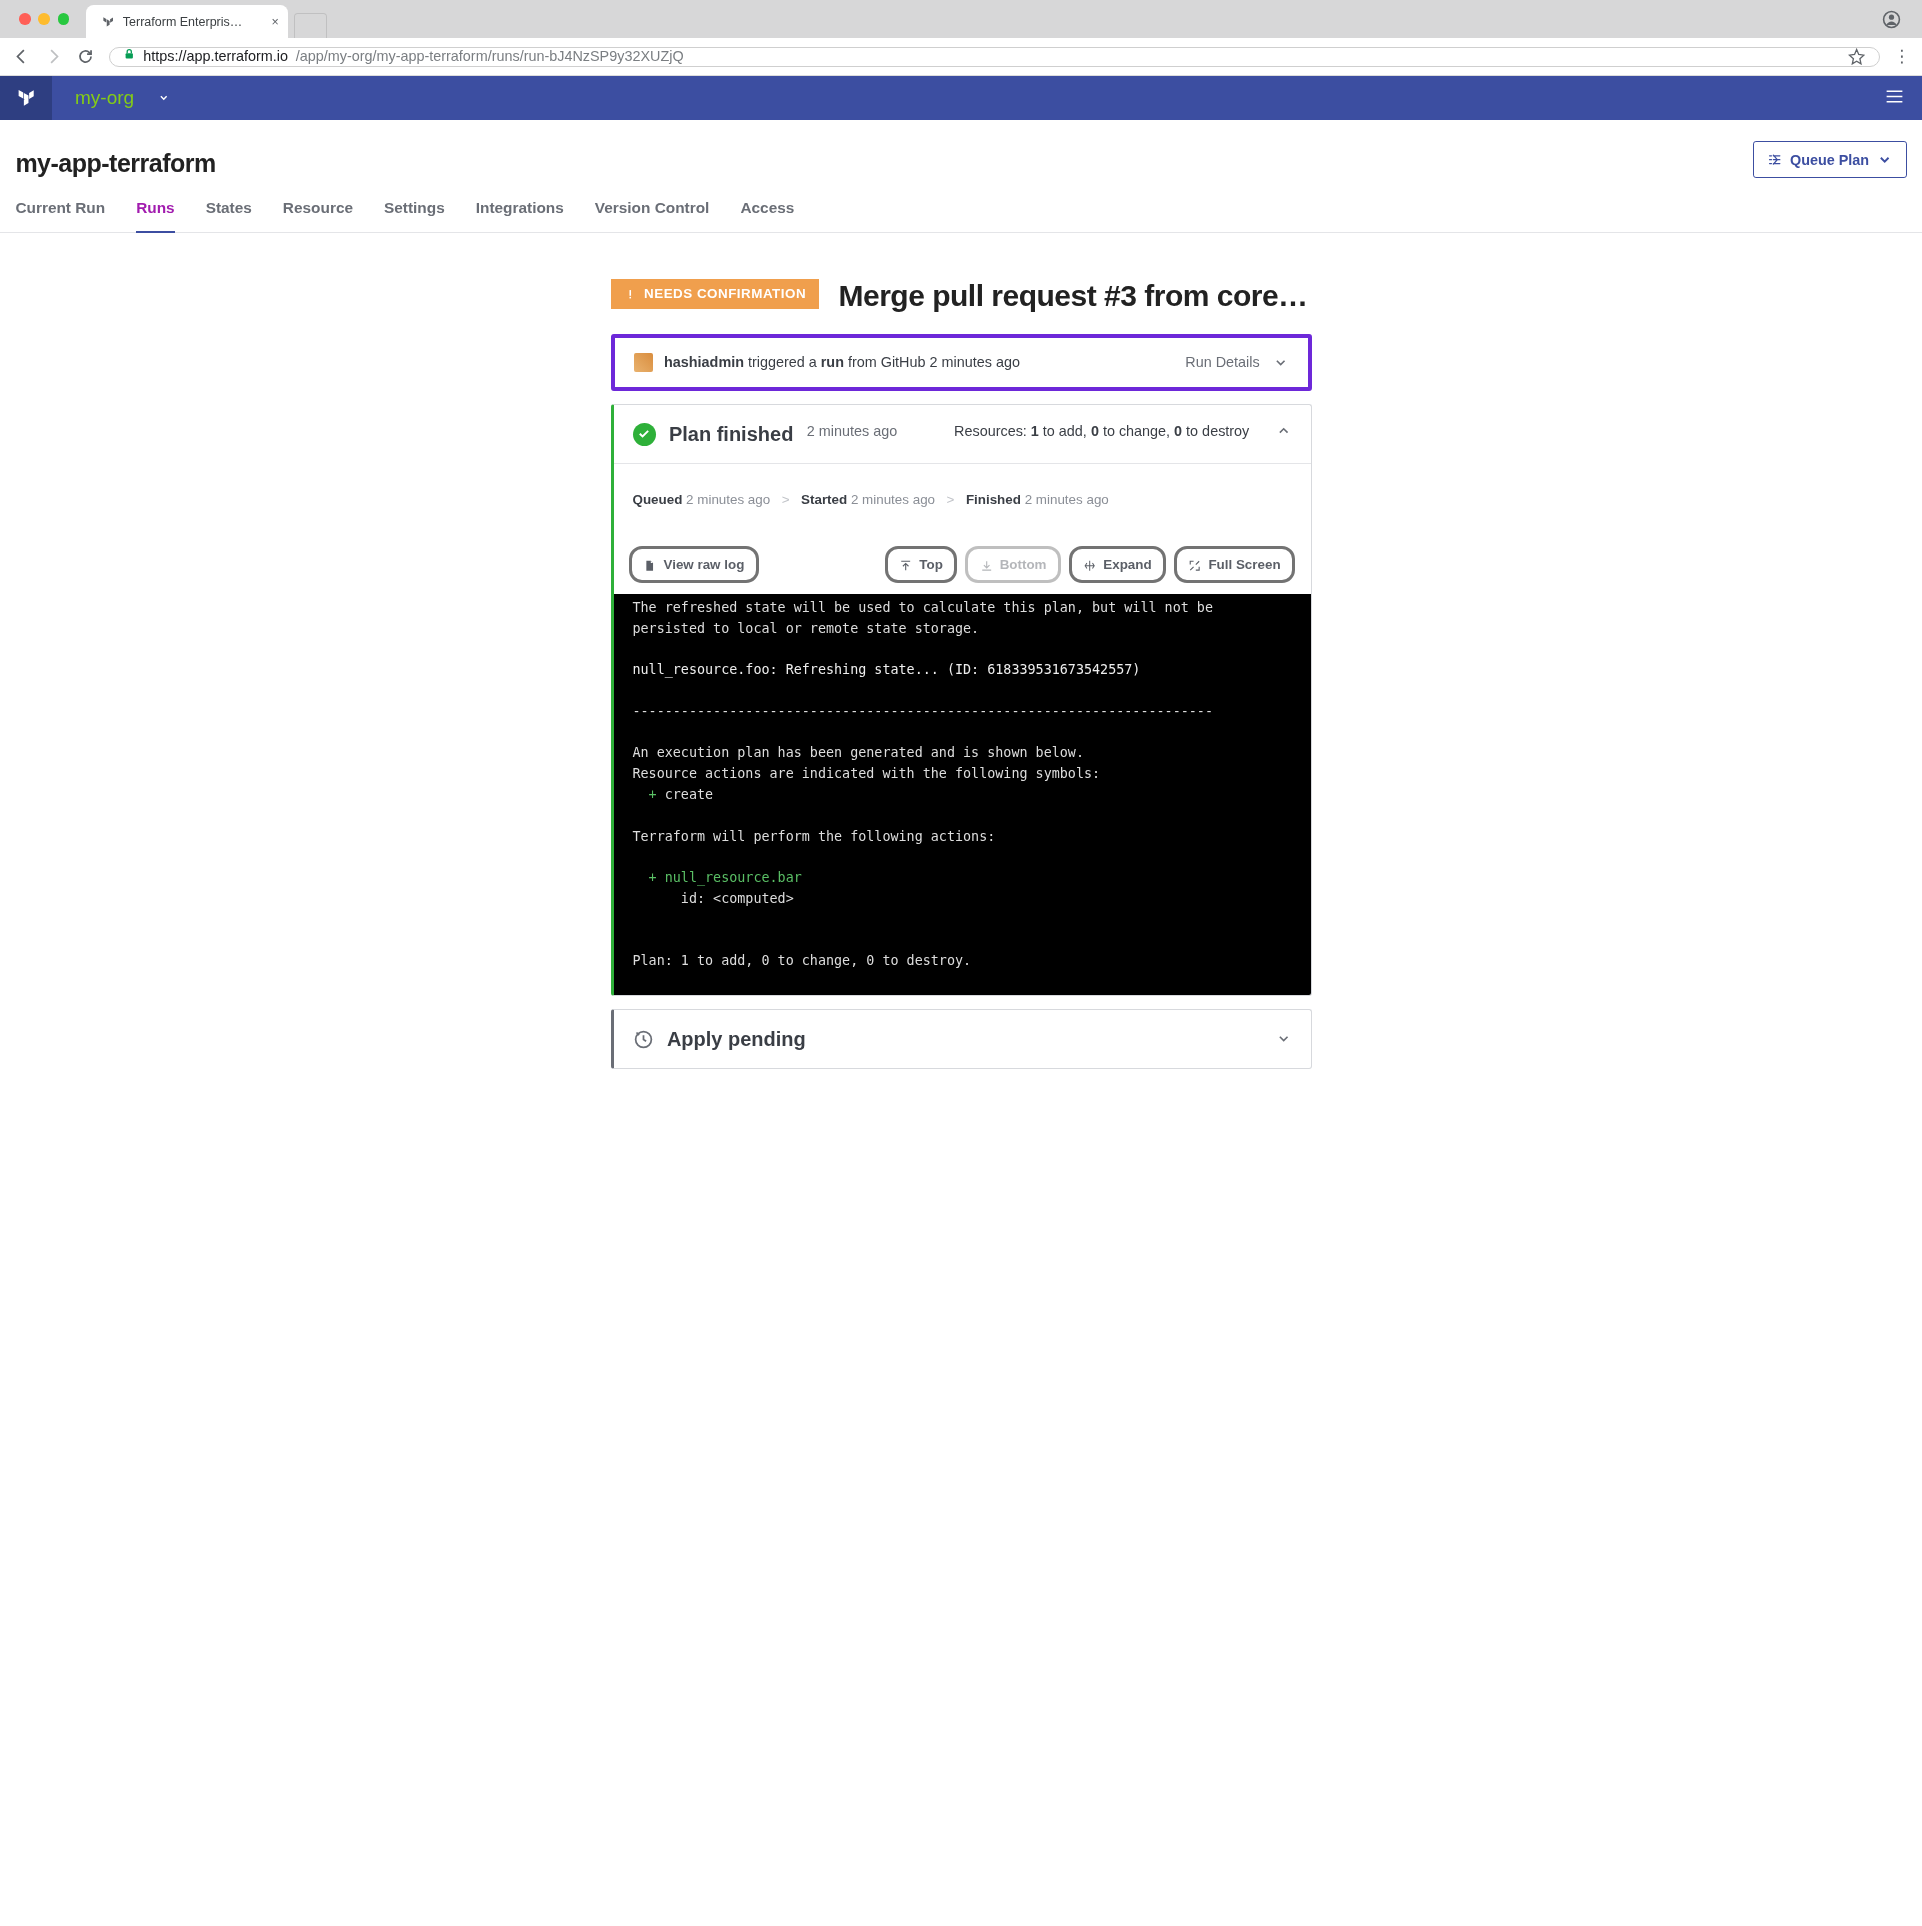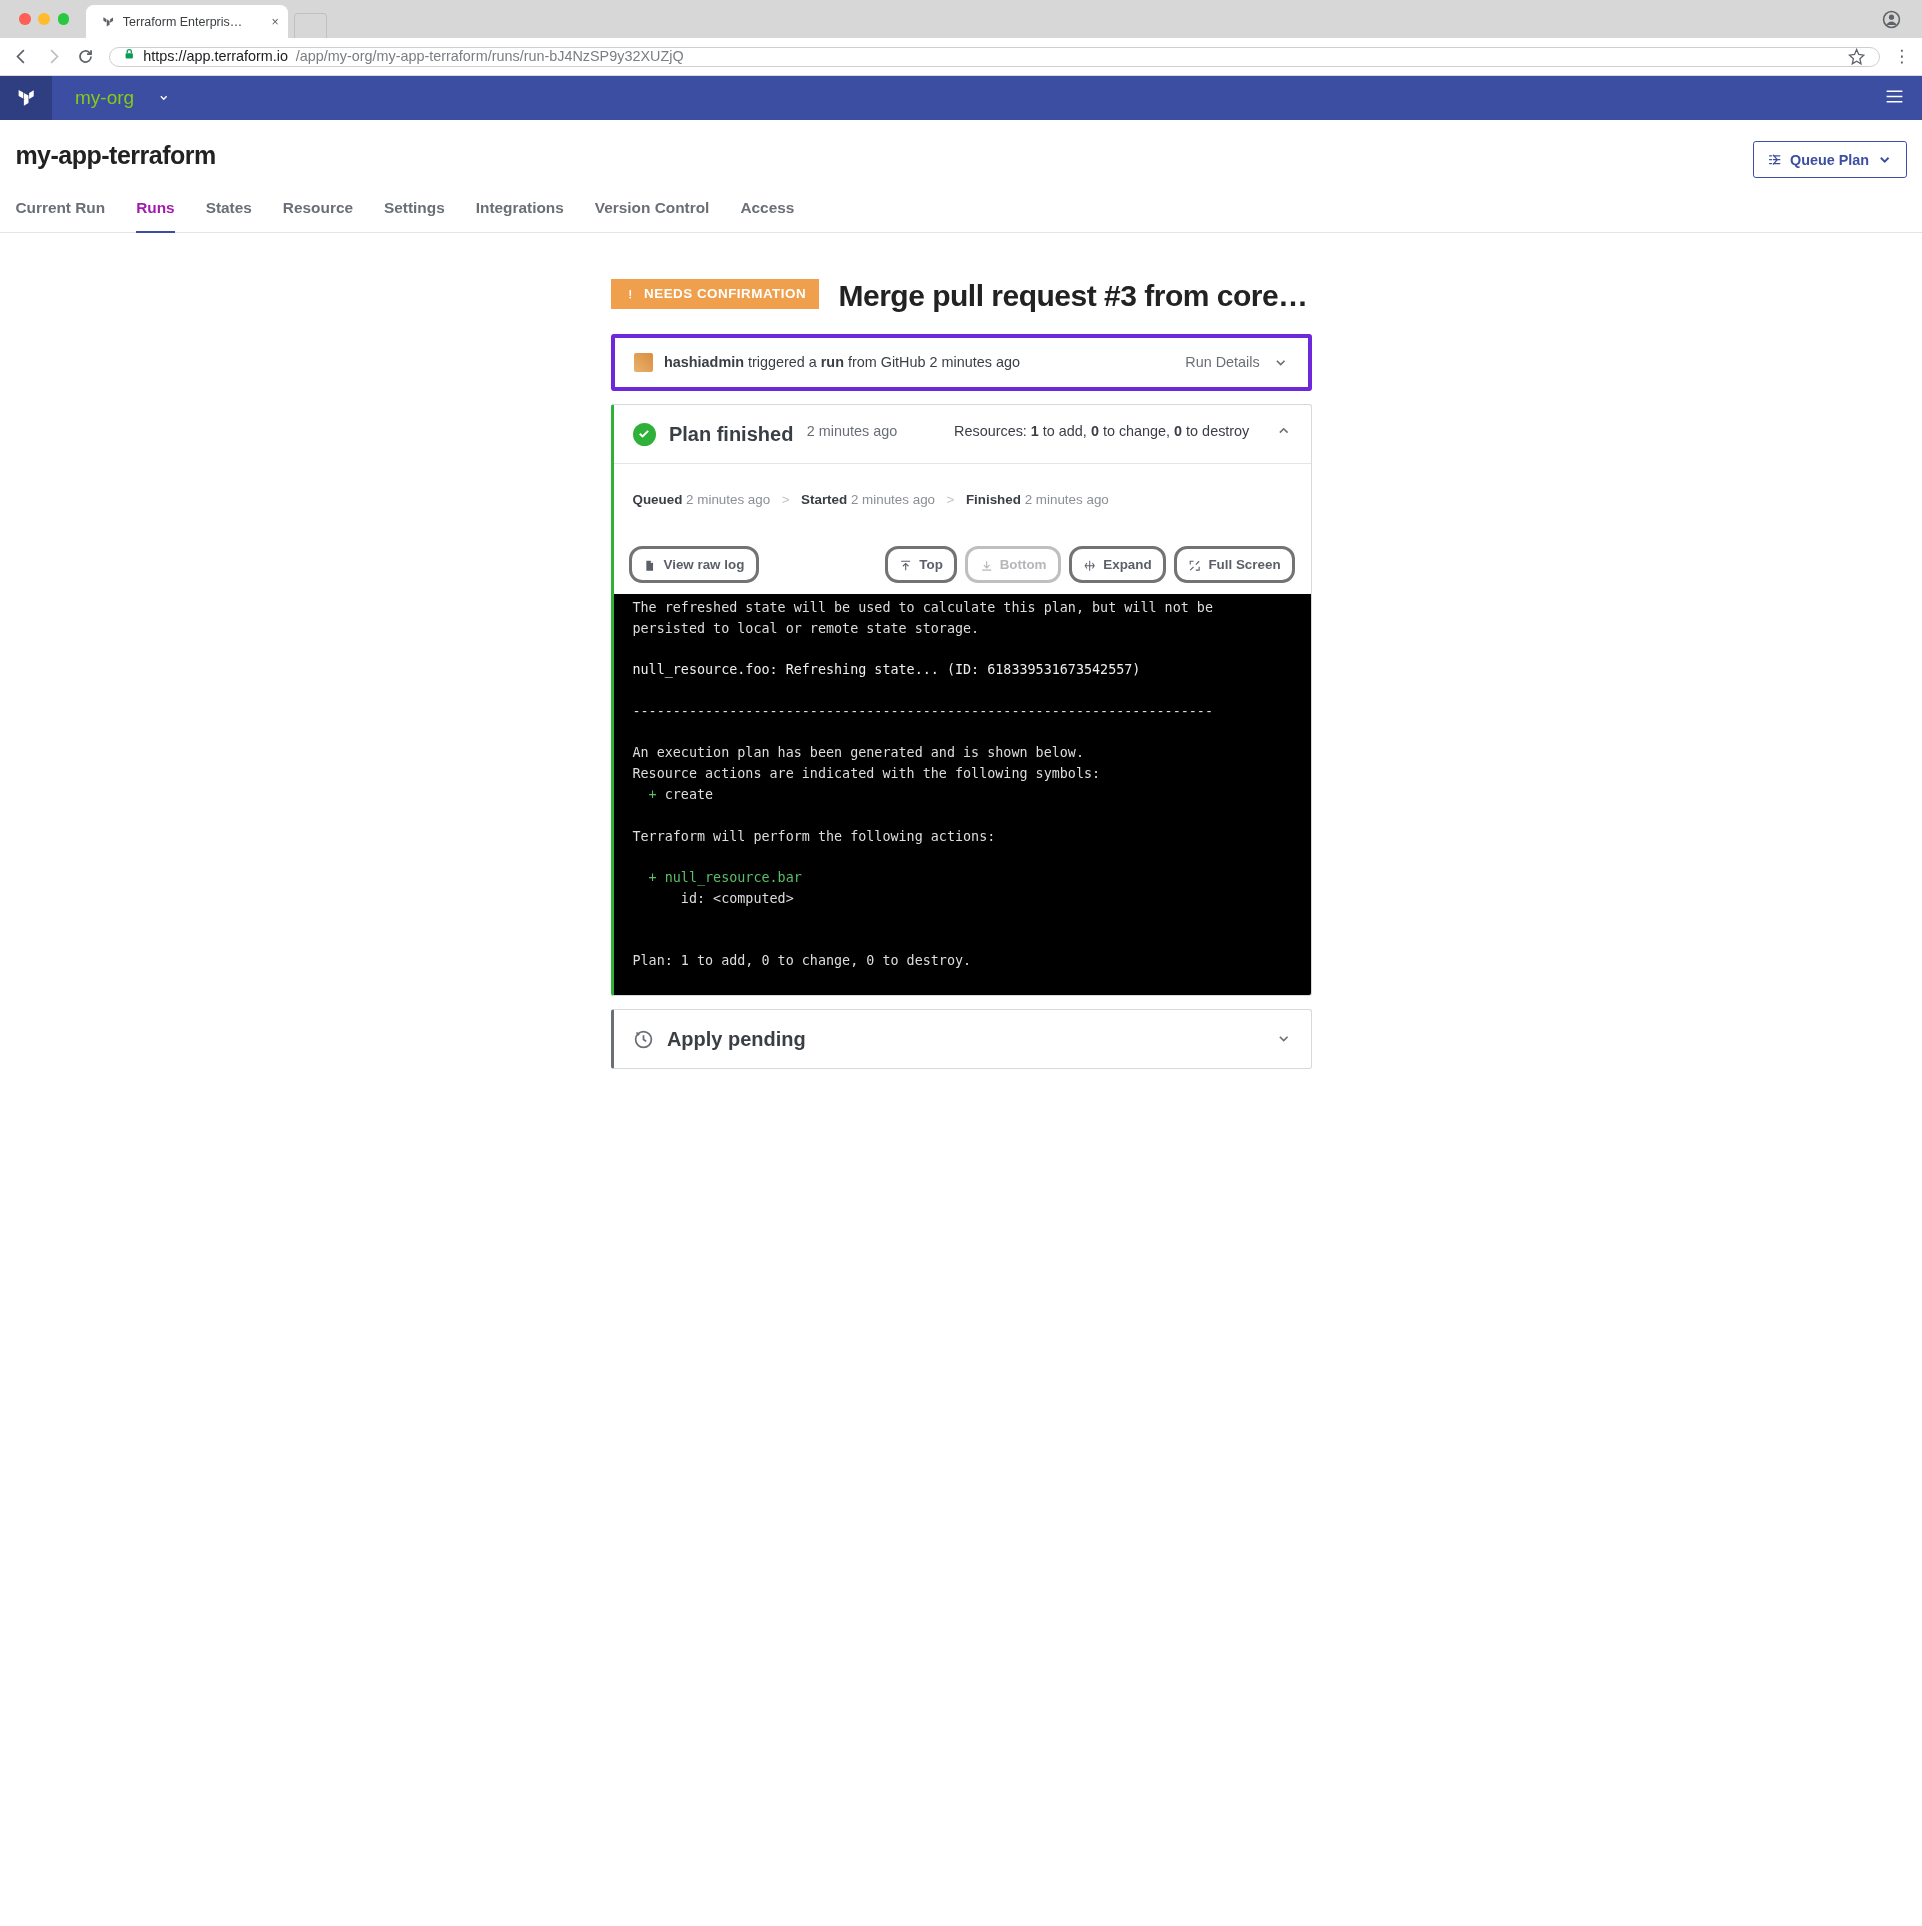--- a/index.html
+++ b/index.html
@@ -29,21 +29,21 @@
 .star-icon{margin-left:auto;color:#5f6368}
 .kebab{color:#5f6368;font-size:17.3px}
 
 .app-header{background:#3c4ea1;height:44px;display:flex;align-items:center}
 .app-logo{width:52px;height:44px;background:#2e3e81;display:flex;align-items:center;justify-content:center}
 .app-logo svg{width:21px;height:21px}
 .org-switch{color:#84cc16;font-size:19px;display:flex;align-items:center;gap:24px;padding:0 23px}
 .hamburger{margin-left:auto;margin-right:17.3px;color:#fff}
 .hamburger svg{width:21px;height:21px}
 
-.ws-header{display:flex;align-items:flex-start;justify-content:space-between;padding:21px 15.4px 0 15.4px}
+.ws-header{display:flex;align-items:flex-end;justify-content:space-between;padding:21px 15.4px 0 15.4px}
 .ws-title{font-size:25px;font-weight:700;letter-spacing:-0.5px}
 .queue-btn{border:1px solid #3c4ea1;color:#3c4ea1;background:#fff;border-radius:2.9px;padding:9.6px 13.4px;font-size:14.4px;font-weight:600;display:flex;align-items:center;gap:7.7px}
 .queue-btn svg{width:15.4px;height:15.4px}
 
 .ws-tabs{display:flex;gap:31px;padding:21px 15.4px 0 15.4px;border-bottom:1px solid #e4e5e8}
 .ws-tab{font-size:15.4px;font-weight:600;color:#6a6e76;padding-bottom:13.4px}
 .ws-tab.active{color:#a21caf;border-bottom:2.9px solid #3c4ea1;margin-bottom:-1px}
 
 .main{max-width:701px;margin:0 auto;padding:46px 0 38px}
 .run-header{display:flex;align-items:flex-start;gap:19px;margin-bottom:21px}

